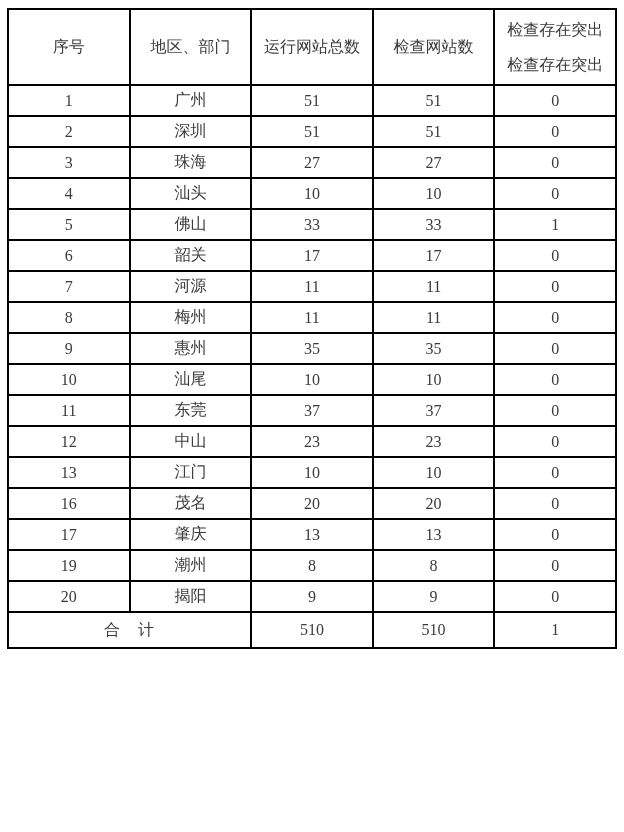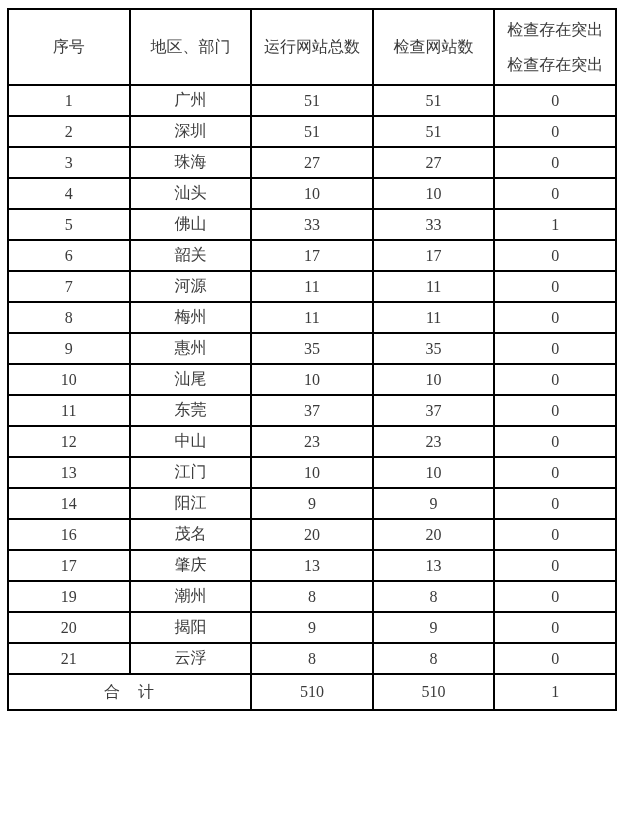--- a/index.html
+++ b/index.html
@@ -160,27 +160,20 @@
         <td>0</td>
       </tr>
       <tr>
         <td>13</td>
         <td>江门</td>
         <td>10</td>
         <td>10</td>
         <td>0</td>
       </tr>
       <tr>
-        <td>14</td>
-        <td>阳江</td>
-        <td>9</td>
-        <td>9</td>
-        <td>0</td>
-      </tr>
-      <tr>
         <td>16</td>
         <td>茂名</td>
         <td>20</td>
         <td>20</td>
         <td>0</td>
       </tr>
       <tr>
         <td>17</td>
         <td>肇庆</td>
         <td>13</td>
@@ -192,27 +185,20 @@
         <td>潮州</td>
         <td>8</td>
         <td>8</td>
         <td>0</td>
       </tr>
       <tr>
         <td>20</td>
         <td>揭阳</td>
         <td>9</td>
         <td>9</td>
-        <td>0</td>
-      </tr>
-      <tr>
-        <td>21</td>
-        <td>云浮</td>
-        <td>8</td>
-        <td>8</td>
         <td>0</td>
       </tr>
     </tbody>
   <tbody>
     <tr class="total-row">
       <td colspan="2" class="total-label">合　计</td>
       <td>510</td>
       <td>510</td>
       <td>1</td>
     </tr>

